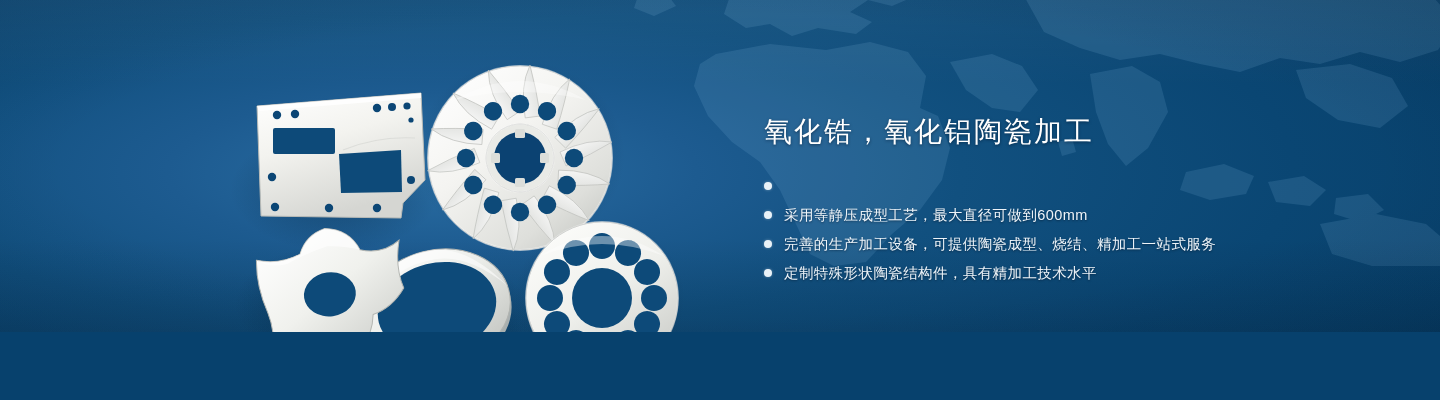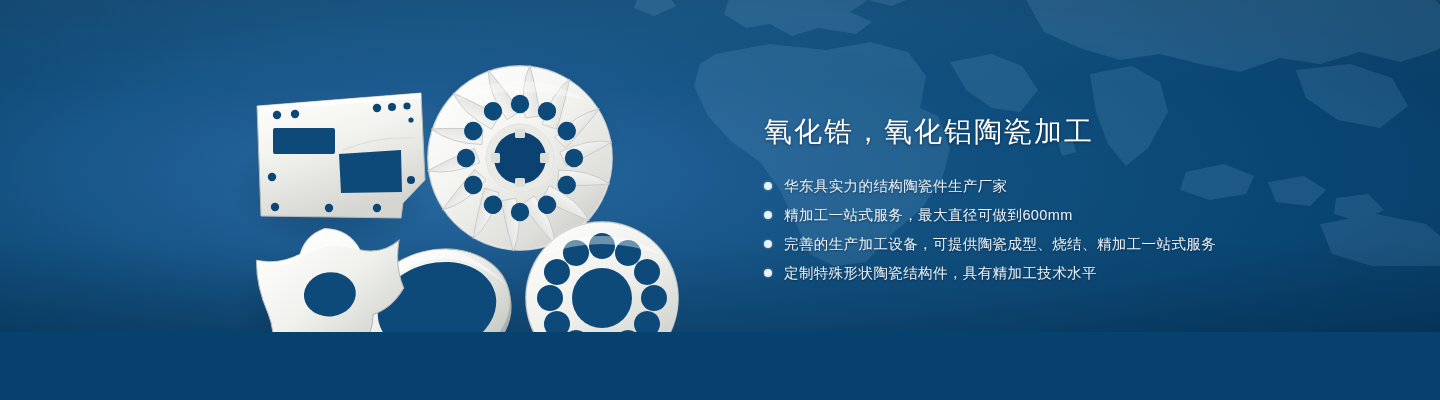--- a/index.html
+++ b/index.html
@@ -339,25 +339,24 @@
         <path d="M-62 -42 Q0 -82 62 -42 Q0 -66 -62 -42 Z" fill="#ffffff" opacity="0.4"></path>
       </g>
     </svg>
   </div>
 
   <div class="copy">
     <div class="headline">氧化锆，氧化铝陶瓷加工</div>
     <ul class="bullets">
       <li>
         <span class="dot"></span>
-        <span class="btext">华东具实力的结构陶瓷件生产厂家</span>
       </li>
       <li>
         <span class="dot"></span>
-        <span class="btext">精加工一站式服务，最大直径可做到600mm</span>
+        <span class="btext">采用等静压成型工艺，最大直径可做到600mm</span>
       </li>
       <li>
         <span class="dot"></span>
         <span class="btext">完善的生产加工设备，可提供陶瓷成型、烧结、精加工一站式服务</span>
       </li>
       <li>
         <span class="dot"></span>
         <span class="btext">定制特殊形状陶瓷结构件，具有精加工技术水平</span>
       </li>
     </ul>

